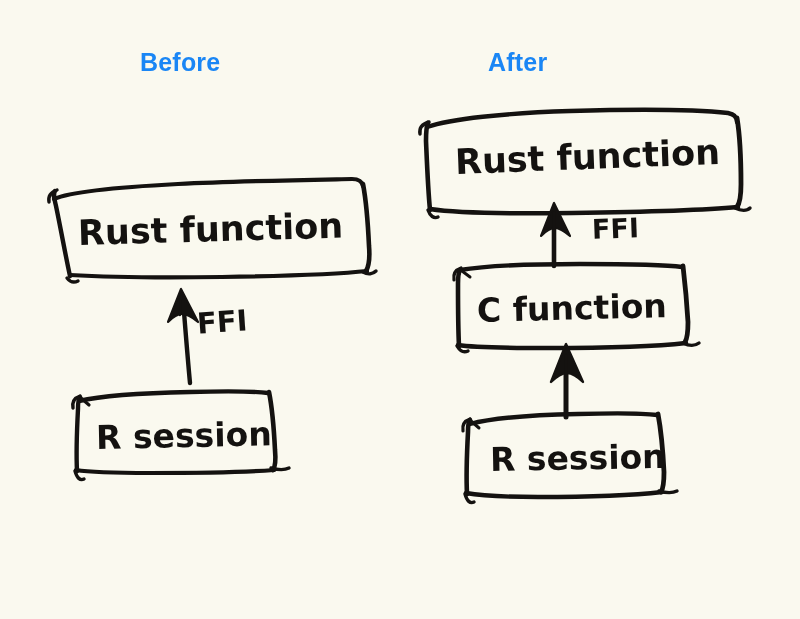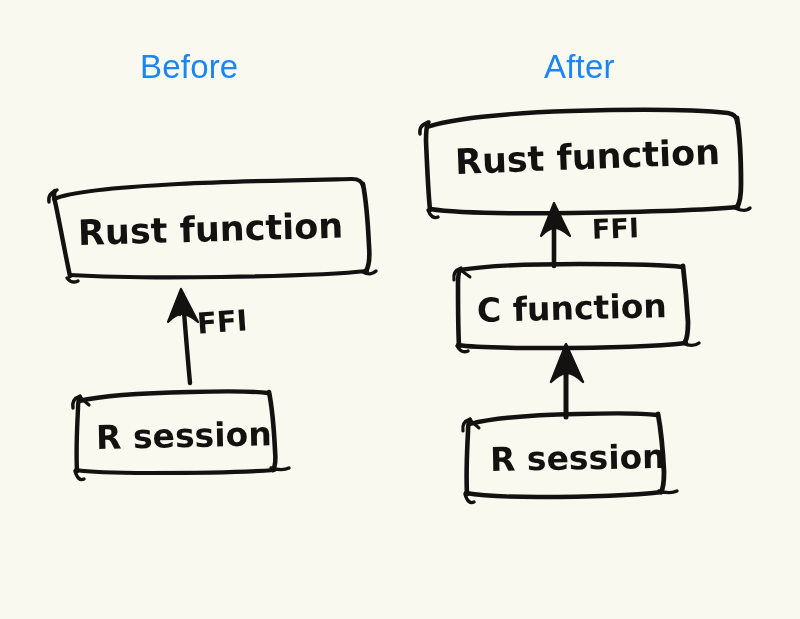--- a/index.html
+++ b/index.html
@@ -34,27 +34,27 @@
   }
   .hand-fill {
     fill: #141210;
     stroke: #141210;
     stroke-linejoin: round;
   }
   .panel-title {
     position: absolute;
     color: #1a86f5;
     font-family: "Liberation Sans", sans-serif;
-    font-size: 33px;
-    font-weight: 400;
+    font-size: 25px;
+    font-weight: 700;
     letter-spacing: 0.2px;
     white-space: nowrap;
   }
   #title-before { left: 140px; top: 48px; }
-  #title-after  { left: 544px; top: 48px; }
+  #title-after  { left: 488px; top: 48px; }
 
   .box-label {
     position: absolute;
     color: #141210;
     font-family: "DejaVu Sans", sans-serif;
     font-weight: 700;
     white-space: nowrap;
     transform-origin: left center;
   }
   .edge-label {

